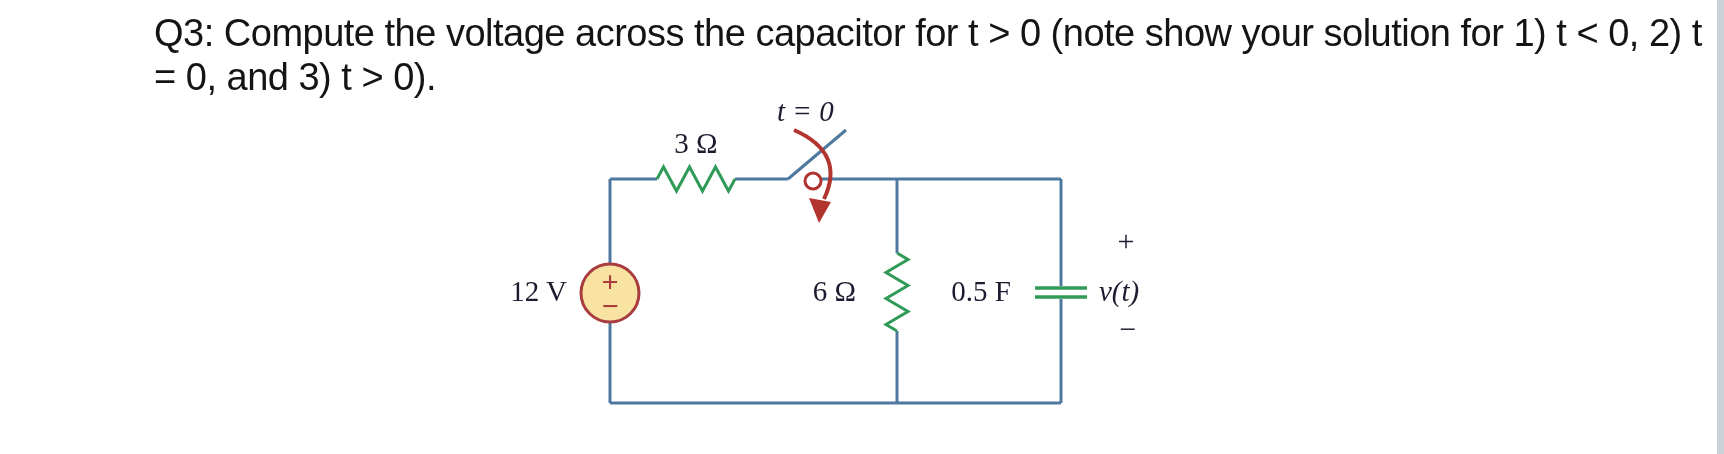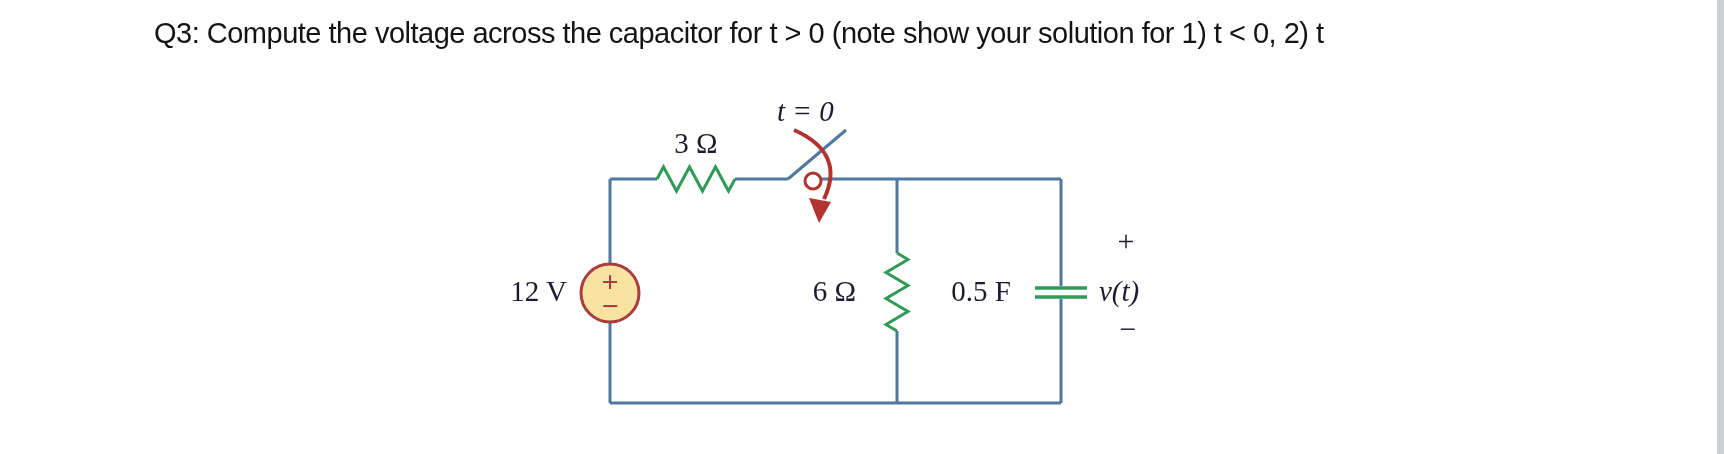--- a/index.html
+++ b/index.html
@@ -1,35 +1,36 @@
 <!DOCTYPE html>
 <html><head>
 <meta charset="utf-8">
 <style>
   html,body{margin:0;padding:0;background:#ffffff;}
   .page{position:relative;width:1724px;height:454px;background:#ffffff;overflow:hidden;
         font-family:"Liberation Sans",sans-serif;}
   .question{position:absolute;left:154px;top:11px;color:#141414;
-            font-size:29px;line-height:44px;letter-spacing:-0.5px;
+            font-size:38px;line-height:44px;letter-spacing:-0.5px;
             font-family:"Liberation Sans",sans-serif;white-space:nowrap;}
   .circuit-svg{position:absolute;left:0;top:0;}
   .scrollbar{position:absolute;right:0;top:0;width:7px;height:454px;background:#ccd1d8;}
   text{font-family:"Liberation Serif",serif;}
   .lbl{font-size:29px;fill:#1c1c30;}
   .lbl-italic{font-size:29px;fill:#1c1c30;font-style:italic;}
   .sign{font-size:30px;fill:#1c1c30;}
   .src-sign{font-size:30px;font-weight:bold;fill:#a93c3e;}
 </style>
 </head>
 <body>
 
 <div class="page">
 
   <div class="question">
     <div>Q3: Compute the voltage across the capacitor for t &gt; 0 (note show your solution for 1) t &lt; 0, 2) t</div>
+    <div>= 0, and 3) t &gt; 0).</div>
   </div>
 
   <svg class="circuit-svg" width="1724" height="454" viewBox="0 0 1724 454">
 
     <g stroke="#4e78a0" stroke-width="3" fill="none">
       <path d="M 610 179 H 657"></path>
       <path d="M 735 179 H 788"></path>
       <path d="M 821 179 H 1061"></path>
       <path d="M 610 179 V 264"></path>
       <path d="M 610 322 V 403"></path>

